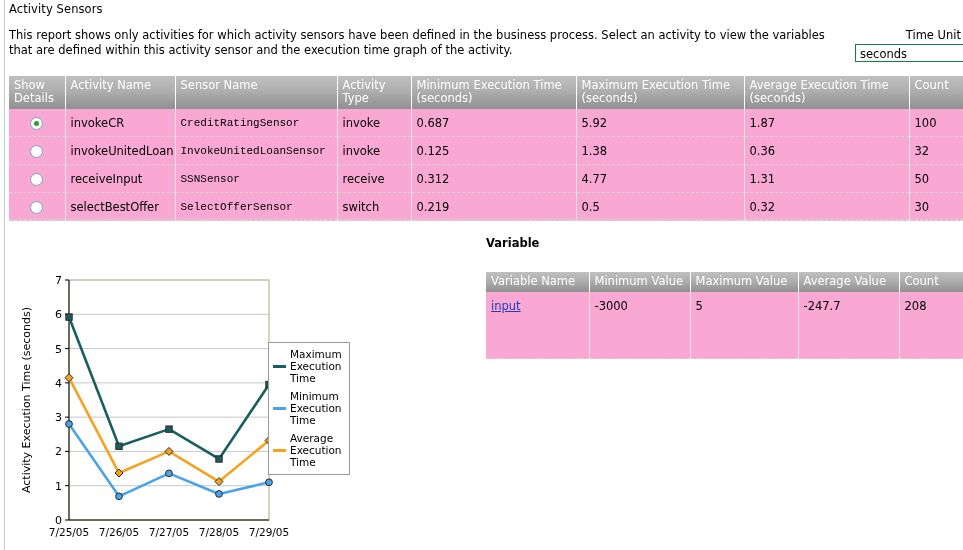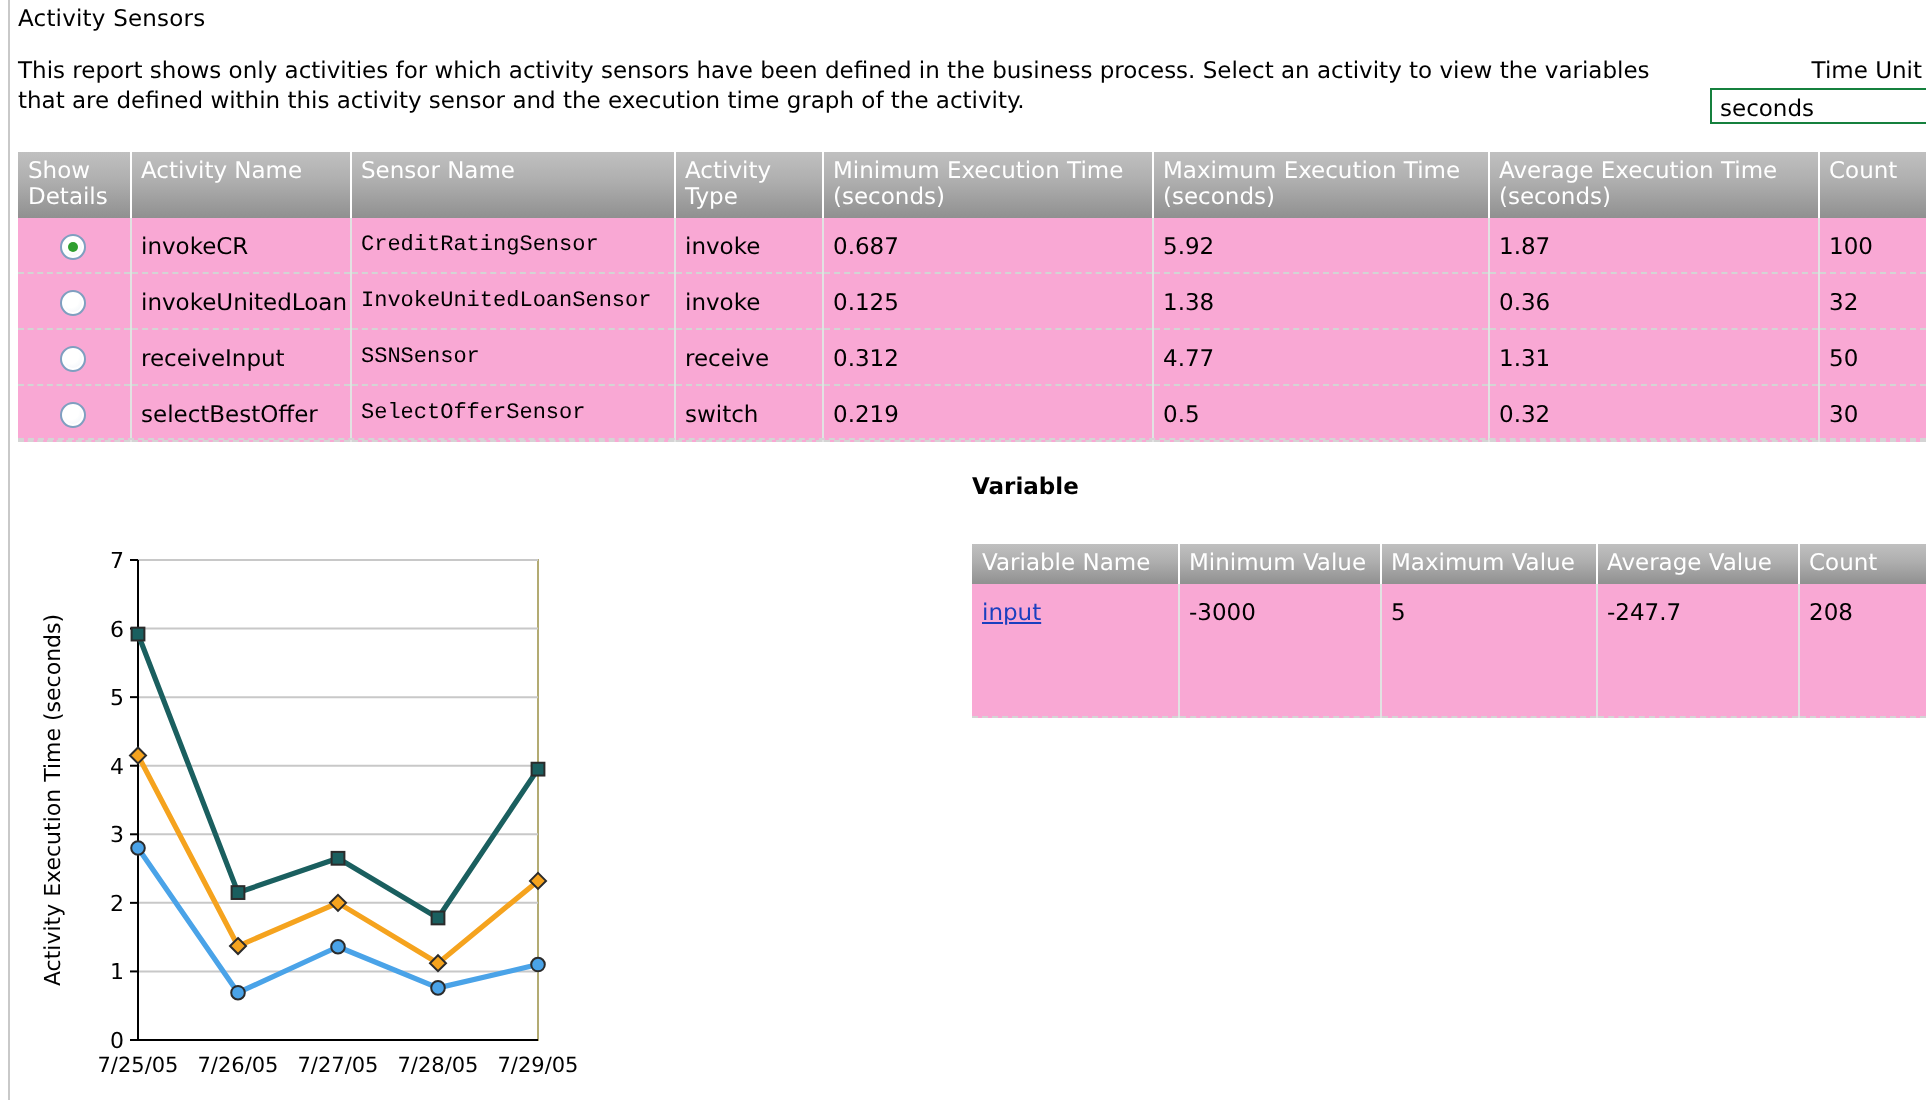--- a/index.html
+++ b/index.html
@@ -404,14 +404,28 @@
           <path d="M 63 115.71428571428572 L 67 119.71428571428572 L 63 123.71428571428572 L 59 119.71428571428572 Z" fill="#f5a31e" stroke="#2b2b2b" stroke-width="1"></path>
           <path d="M 113 211.0285714285714 L 117 215.0285714285714 L 113 219.0285714285714 L 109 215.0285714285714 Z" fill="#f5a31e" stroke="#2b2b2b" stroke-width="1"></path>
           <path d="M 163 189.42857142857144 L 167 193.42857142857144 L 163 197.42857142857144 L 159 193.42857142857144 Z" fill="#f5a31e" stroke="#2b2b2b" stroke-width="1"></path>
           <path d="M 213 219.6 L 217 223.6 L 213 227.6 L 209 223.6 Z" fill="#f5a31e" stroke="#2b2b2b" stroke-width="1"></path>
           <path d="M 263 178.45714285714286 L 267 182.45714285714286 L 263 186.45714285714286 L 259 182.45714285714286 Z" fill="#f5a31e" stroke="#2b2b2b" stroke-width="1"></path>
         </g>
       <text id="ylabel-text" x="0" y="0" font-size="11" font-family="DejaVu Sans, Liberation Sans, sans-serif" fill="#000" text-anchor="middle" transform="translate(24, 142) rotate(-90)">Activity Execution Time (seconds)</text>
     </svg>
   </div>
 
+  <div class="legend-box">
+    <div class="legend-item">
+      <span class="legend-swatch" style="background:#1a5f5f"></span>
+      <span class="legend-text">Maximum Execution Time</span>
+    </div>
+    <div class="legend-item">
+      <span class="legend-swatch" style="background:#4aa3e8"></span>
+      <span class="legend-text">Minimum Execution Time</span>
+    </div>
+    <div class="legend-item">
+      <span class="legend-swatch" style="background:#f5a31e"></span>
+      <span class="legend-text">Average Execution Time</span>
+    </div>
+  </div>
 
 </div>
 
 </body></html>

